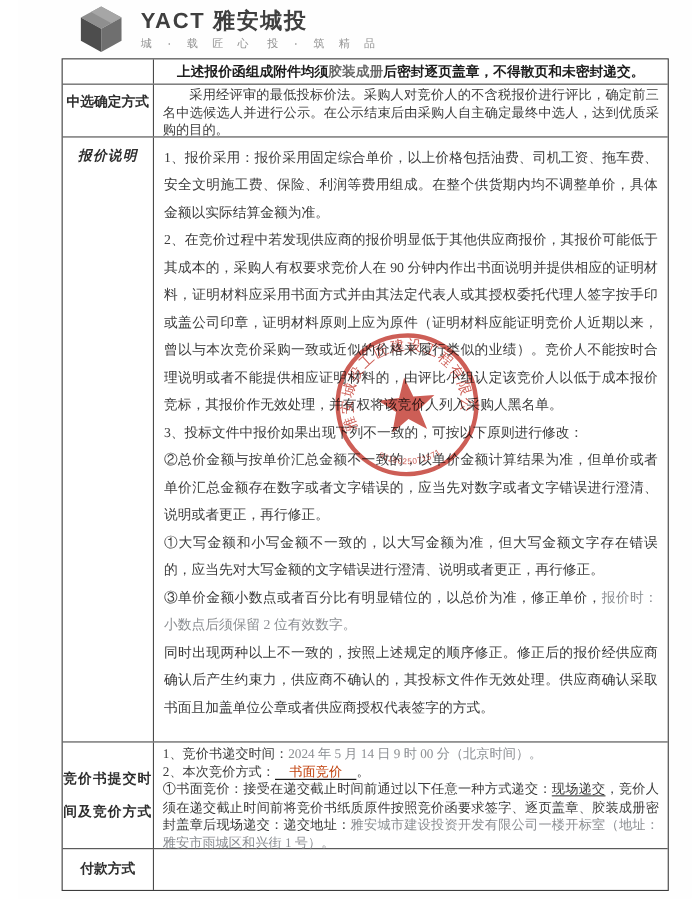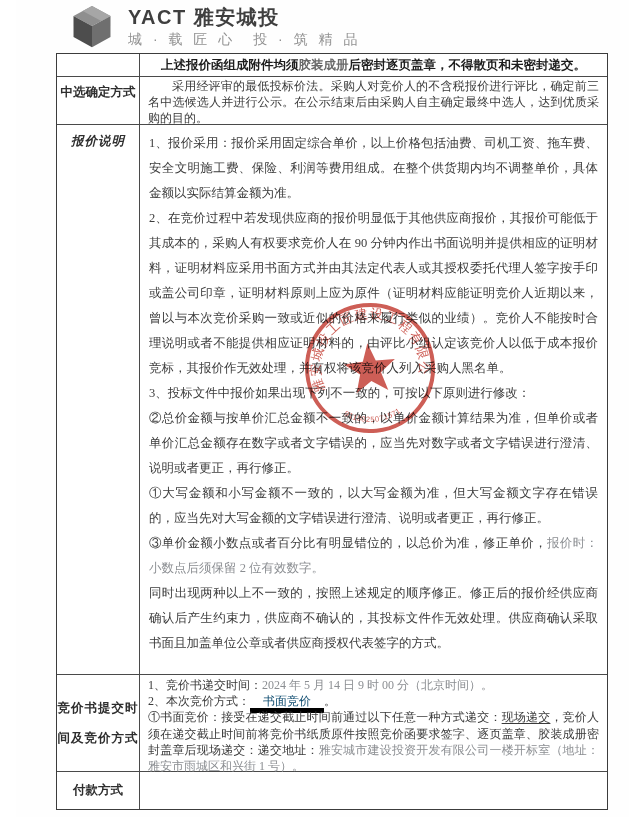--- a/index.html
+++ b/index.html
@@ -11,22 +11,22 @@
 
   
   .logo { position:absolute; left:54px; top:4px; display:flex; align-items:center; }
   .cube { width:44px; height:46px; margin-right:14px; }
   .brandwrap { display:flex; flex-direction:column; }
   .brand {
     font-family:"Liberation Sans","DejaVu Sans",sans-serif;
     font-size:20px; font-weight:bold; color:#3f3f3f; letter-spacing:1.5px; line-height:22px;
   }
   .tagline {
-    font-family:Liberation Sans, sans-serif;
-    font-size:14px; color:#919191; letter-spacing:3.5px; margin-top:3px;
+    font-family:Liberation Mono, monospace;
+    font-size:10px; color:#919191; letter-spacing:3.5px; margin-top:3px;
   }
 
   
   .doc-table {
     position:absolute; left:40px; top:53px; width:552px;
     border:1.5px solid #3c3c3c; background:#fff;
   }
   .trow { display:flex; border-bottom:1px solid #4a4a4a; }
   .trow:last-child { border-bottom:none; }
   .cell-label {
@@ -52,21 +52,21 @@
   .row-quote .cell-content { padding:6px 9px 0 9px; font-size:12.5px; line-height:25px; }
   .row-quote .cell-content p { margin:0; }
   .gray { color:#8b8e92; }
 
   .row-submit { height:97px; }
   .row-submit .cell-label {
     display:flex; flex-direction:column; justify-content:center; line-height:30px; letter-spacing:1px;
   }
   .row-submit .cell-content { padding:2px 8px 0 8px; line-height:16.2px; }
   .blank-line {
-    color:#0c4a6e; border-bottom:5px solid #000000; padding:0 13px;
+    color:#c2410c; border-bottom:1px solid #000000; padding:0 13px;
   }
   .u-line { text-decoration:underline; text-underline-offset:2px; }
 
   .row-pay { height:37px; }
   .row-pay .cell-label { display:flex; align-items:center; justify-content:center; }
   .row-pay .cell-content { display:flex; align-items:center; padding:0 8px; }
 
   
   .seal {
     position:absolute; left:284px; top:298px; width:140px; height:140px;

